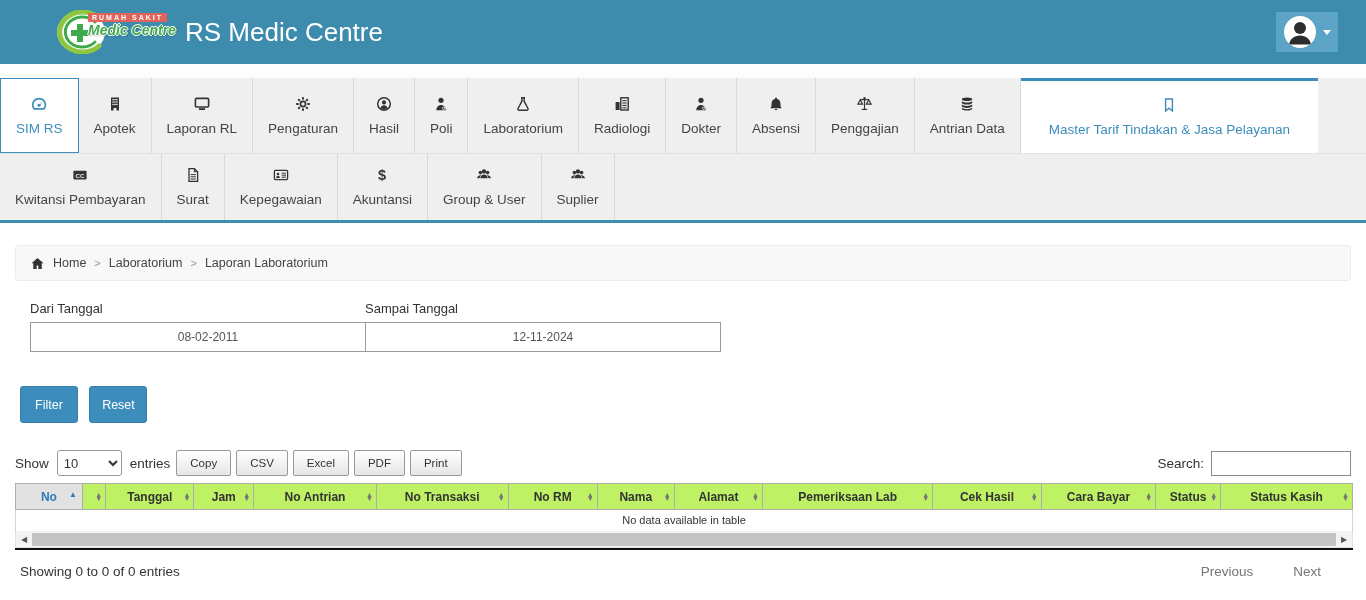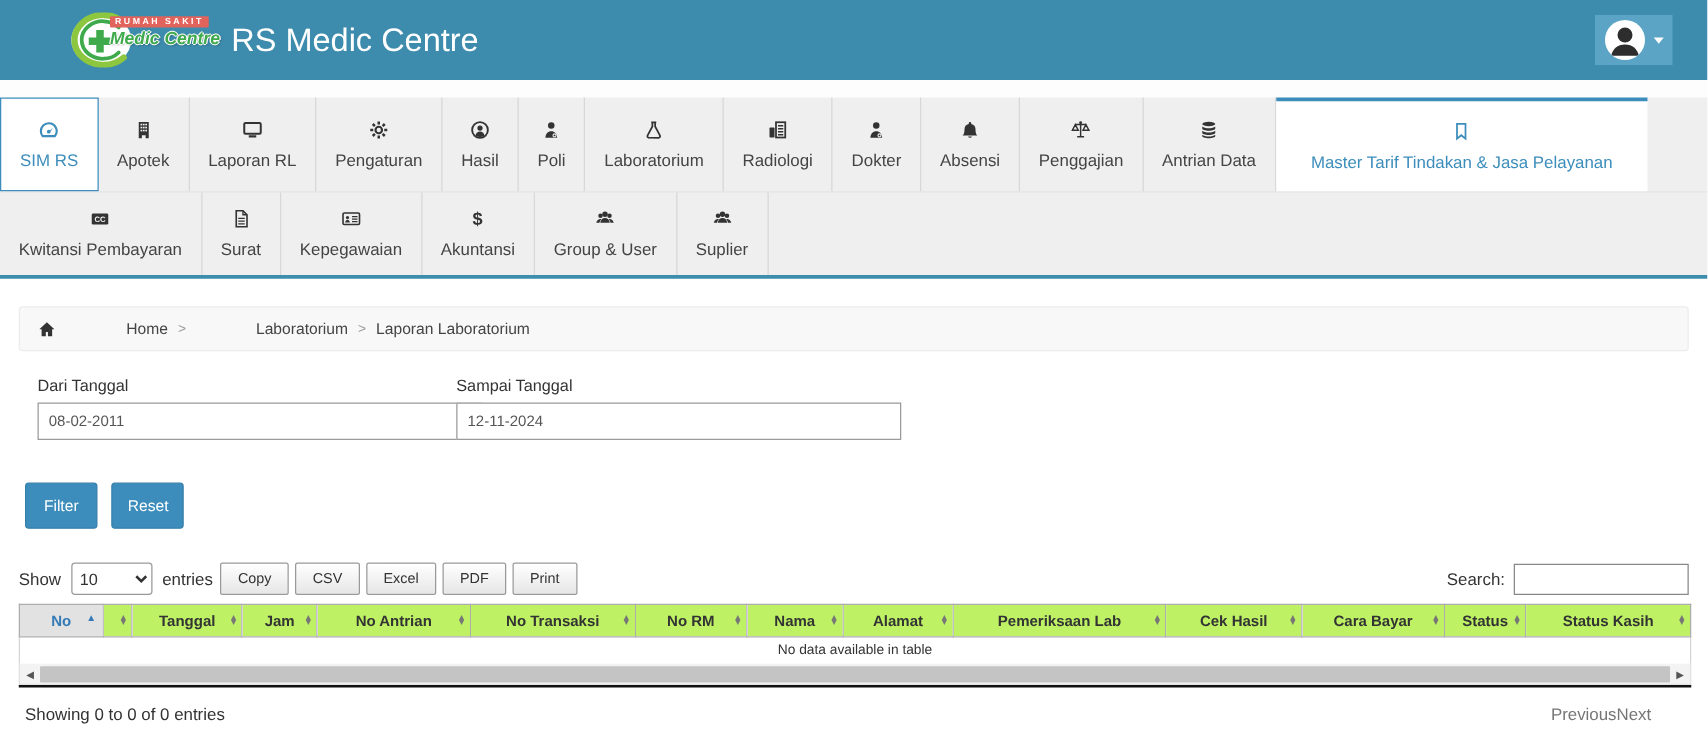--- a/index.html
+++ b/index.html
@@ -48,31 +48,31 @@
   .dropdown::before { content:""; position:absolute; top:-7px; left:30px; width:12px; height:12px;
               background:#fff; border-left:1px solid #c8c8c8; border-top:1px solid #c8c8c8;
               transform:rotate(45deg); }
   .dropdown-item { padding:11px 16px; font-size:13px; color:#555; line-height:1.4; cursor:pointer; }
 
   
   .main { padding:0 15px; }
   .breadcrumb { margin-top:22px; height:36px; background:#f8f8f8; border:1px solid #ececec;
                 border-radius:3px; display:flex; align-items:center; padding:0 14px; gap:8px;
                 font-size:12.5px; color:#444; }
-  .crumb-link { cursor:pointer;margin-left:48px; }
+  .crumb-link { cursor:pointer; }
   .crumb-sep { color:#999; font-size:11px; }
   .home-icon { width:15px; height:15px; color:#333; }
 
   .form-row { margin-top:20px; display:flex; }
   .form-group { width:308px; }
   .fg1 { margin-left:15px; }
   .fg2 { margin-left:27px; }
   .form-label { display:block; font-size:13px; color:#333; margin-bottom:6px; }
   .date-input { width:356px; height:30px; border:1px solid #9a9a9a; padding:0 8px;
-                font-size:12px; color:#555; font-family:inherit; }
+                font-size:12px; color:#555; font-family:inherit;text-align:center; }
 
   .btn-row { margin-top:34px; margin-left:5px; }
   .btn-primary { background:#3c8dbc; color:#fff; border:1px solid #367fa9; font-size:12.5px;
                  width:58px; height:37px; border-radius:3px; margin-right:7px; cursor:pointer;
                  font-family:inherit; }
 
   .dt-top { margin-top:27px; display:flex; align-items:center; font-size:13.5px; color:#333; }
   .page-size { width:65px; height:26px; margin:0 8px; border:1px solid #999; border-radius:3px;
                font-size:13px; color:#333; padding:0 2px; font-family:inherit; background:#fff; }
   .export-btn { margin-left:5px; border:1px solid #999; border-radius:2px;
@@ -100,21 +100,21 @@
 
   .hscroll { width:1338px; height:17px; background:#f3f3f3; border:1px solid #e2e2e2;
              border-top:none; display:flex; align-items:center; }
   .hs-arrow { width:16px; text-align:center; color:#555; font-size:8px; cursor:pointer; user-select:none; }
   .hs-thumb { flex:1; height:13px; background:#c4c4c4; border-radius:1px; cursor:pointer; }
 
   .dt-bottom { display:flex; align-items:center; margin-top:14px; font-size:13.5px; color:#333;
                padding:0 5px; }
   .page-link { color:#767676; cursor:pointer; }
   .page-prev { margin-left:auto; }
-  .page-next { margin-right:25px; }
+  .page-next { margin-left:40px; margin-right:25px; }
 </style>
 </head>
 <body>
 
 <div class="app">
 
   <header class="topbar">
     <div class="logo">
       <svg class="logo-swirl" width="52" height="44" viewBox="0 0 52 44">
         <ellipse cx="26" cy="22" rx="24" ry="21" fill="#fff"></ellipse>

